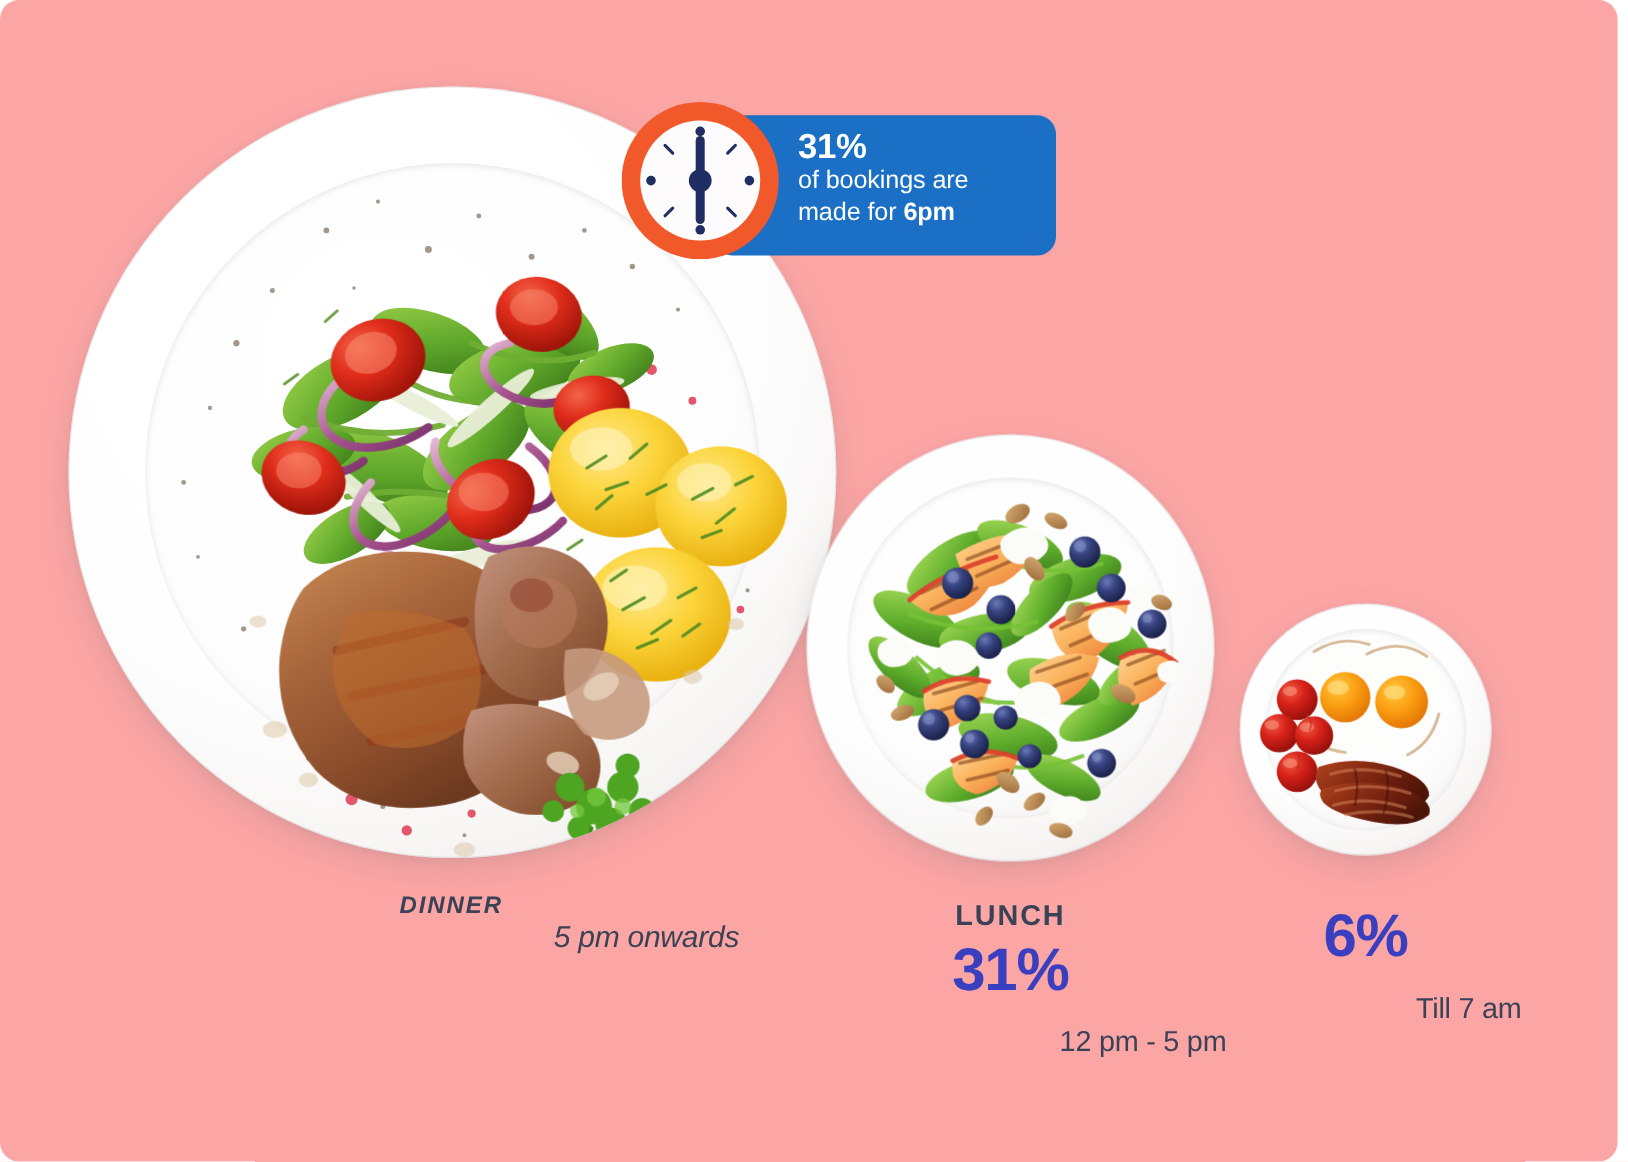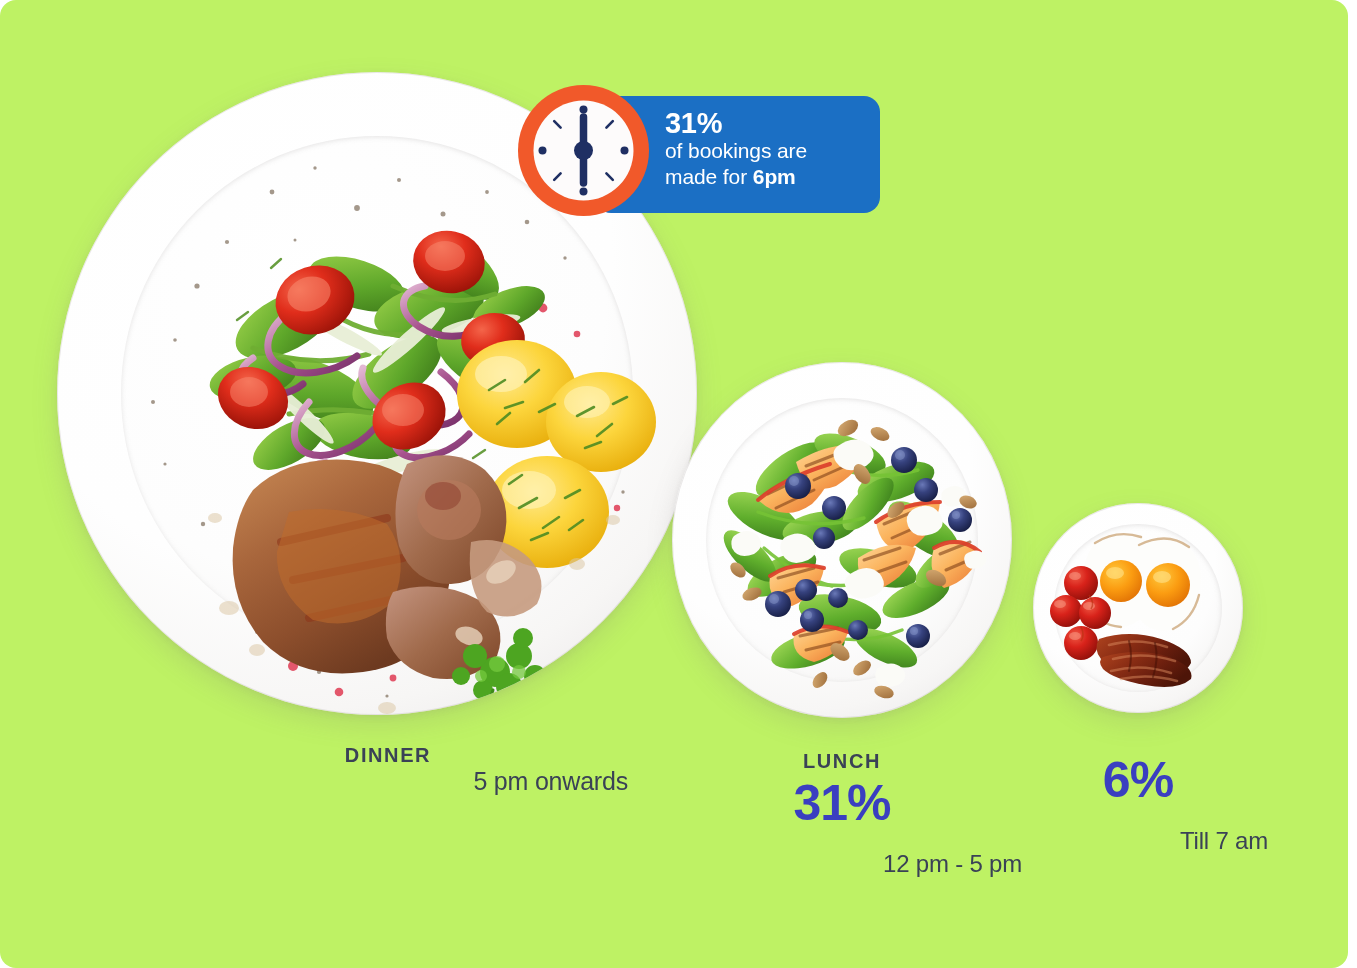--- a/index.html
+++ b/index.html
@@ -9,21 +9,21 @@
     width: 1357px; height: 968px;
     background: #ffffff;
     font-family: "Liberation Sans", sans-serif;
     overflow: hidden;
   }
 
   #canvas {
     position: relative;
     width: 1348px;
     height: 968px;
-    background: #bef264;
+    background: #fca5a5;
     border-radius: 16px;
     overflow: hidden;
   }
 
   
   .plate {
     position: absolute;
     border-radius: 50%;
     background:
       radial-gradient(circle at 38% 30%, #ffffff 0%, #fefefe 52%, #f7f6f5 74%, #eceaea 88%, #dedbdb 97%, #cfcccc 100%);
@@ -97,28 +97,28 @@
     line-height: 1.22;
   }
   .meal-time {
     font-size: 25px;
     font-weight: 400;
     color: #3a4256;
     letter-spacing: -0.2px;
     text-align: right;
   }
 
-  #caption-dinner    { left: 148px; top: 744px; width: 480px; }
+  #caption-dinner    { left: 136px; top: 744px; width: 480px; font-style: italic; }
   #caption-lunch     { left: 662px; top: 750px; width: 360px; }
   #caption-breakfast { left: 1008px; top: 750px; width: 260px; }
 
   #caption-lunch .meal-pct,
   #caption-breakfast .meal-pct { font-size: 50px; line-height: 1.22; }
   #caption-lunch .meal-name,
-  #caption-breakfast .meal-name { font-size: 20px; }
+  #caption-breakfast .meal-name { font-size: 24px; }
   #caption-lunch .meal-time,
   #caption-breakfast .meal-time { font-size: 24px; margin-top: 16px; }
 </style>
 </head>
 <body>
 
 <div id="canvas">
 
   <div class="plate" id="plate-dinner">
     <div class="rim"></div>

